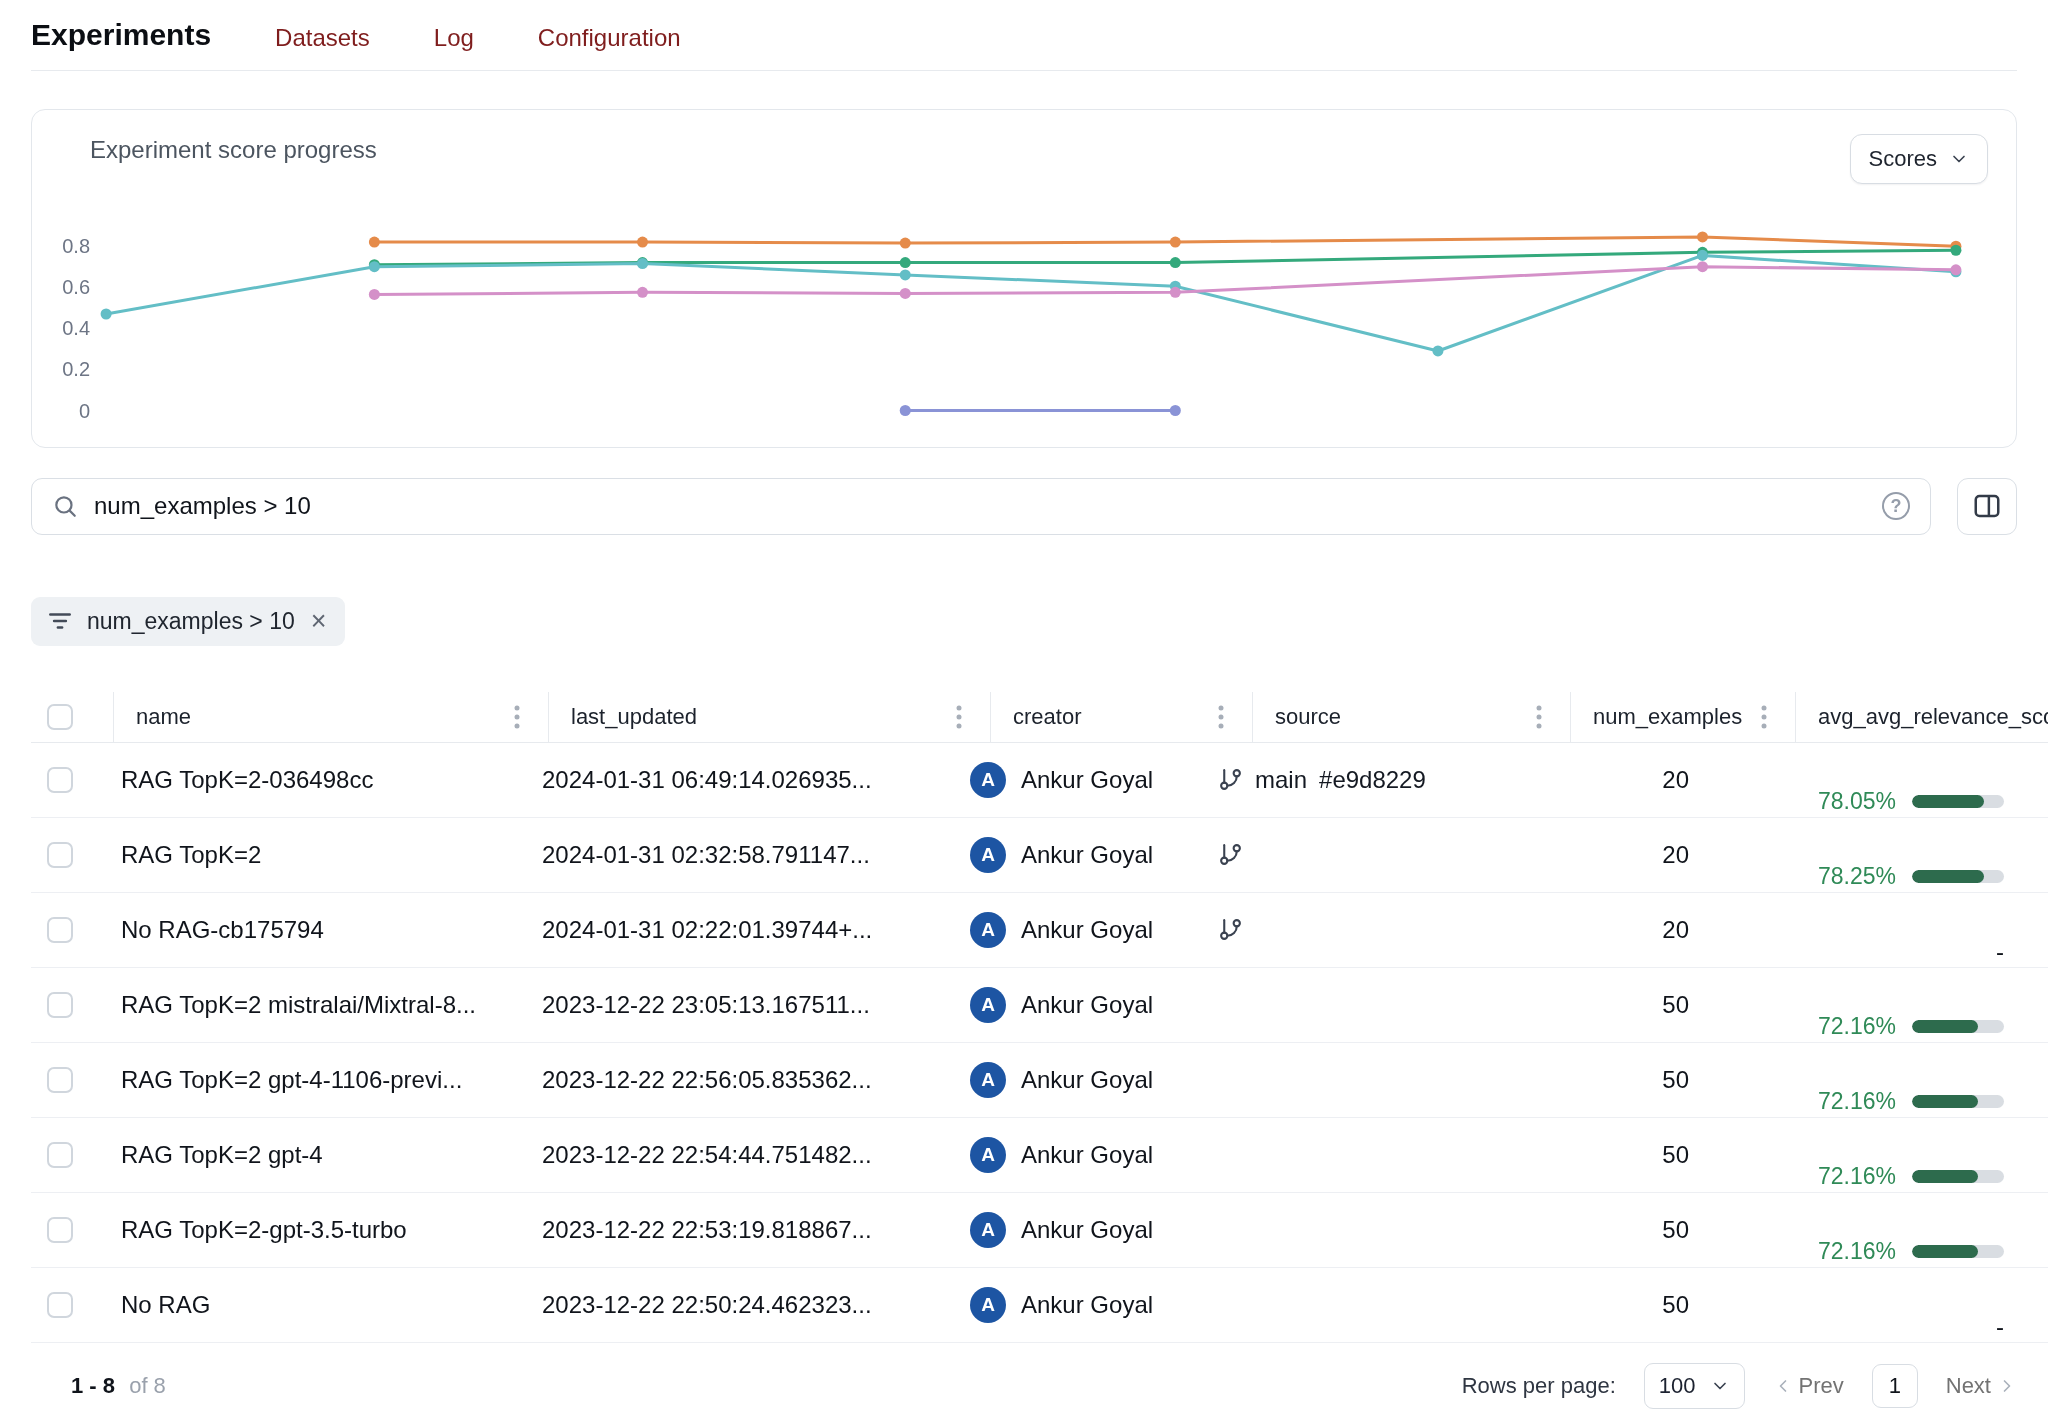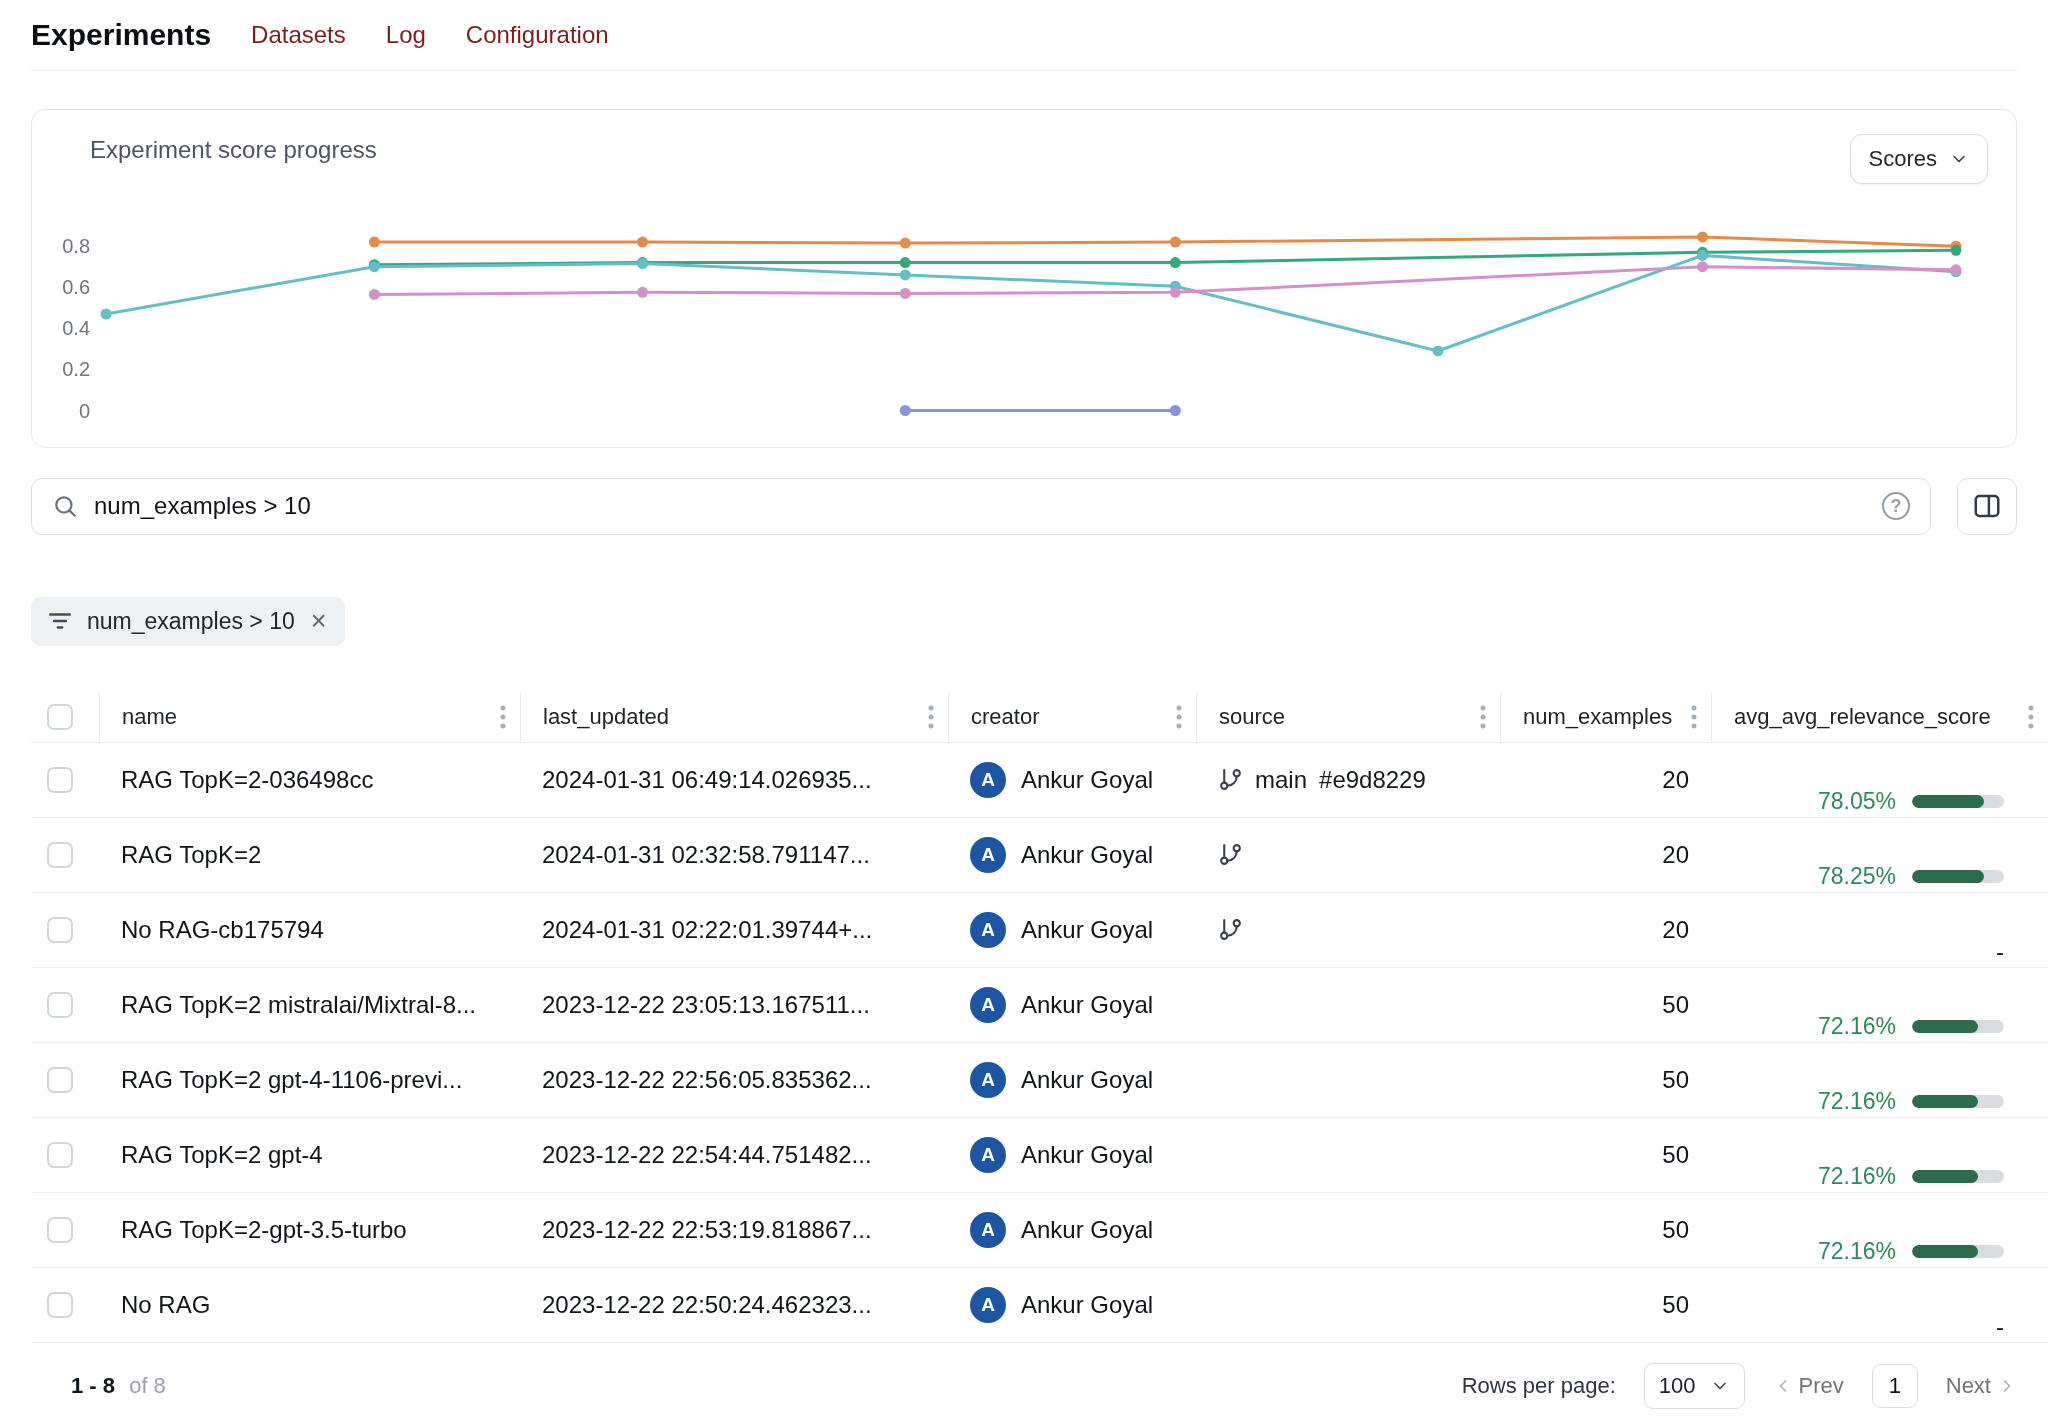--- a/index.html
+++ b/index.html
@@ -5,21 +5,21 @@
   * { box-sizing: border-box; }
   html,body { margin:0; padding:0; background:#fff; }
   body {
     width:2048px; height:1417px; overflow:hidden;
     font-family:"Liberation Sans", sans-serif;
     color:#10141b; position:relative;
   }
   .page { padding:0 31px; }
 
   
-  .topnav { display:flex; align-items:center; gap:40px; padding:18px 0 18px; }
+  .topnav { display:flex; align-items:flex-end; gap:64px; padding:18px 0 18px; }
   .tab { font-size:24px; color:#7f1d1d; }
   .tab.active { font-size:30px; font-weight:700; color:#0b0e13; }
   .nav-divider { height:1px; background:#e7eaee; }
 
   
   .chart-card { margin-top:38px; border:1px solid #e3e7ec; border-radius:14px;
     padding:26px 24px 4px; position:relative; }
   .chart-title { font-size:24px; color:#4c5560; padding-left:2px;margin-left:32px; }
   .scores-btn { position:absolute; top:24px; right:28px; display:flex; align-items:center; gap:12px;
     font-size:22px; color:#1e242e; background:#fff; border:1px solid #d8dde3; border-radius:12px;
@@ -48,21 +48,21 @@
   .chip-row { margin-top:62px; }
   .filter-chip { display:inline-flex; align-items:center; gap:14px; background:#eef1f4;
     border-radius:9px; padding:11px 16px; font-size:23px; color:#20262f; }
   .filter-icon { width:26px; height:26px; stroke:#434b58; stroke-width:2.2; fill:none; stroke-linecap:round; }
   .chip-close { background:none; border:none; font-size:27px; line-height:1; color:#5f6672;
     padding:0 2px; cursor:pointer; font-family:"Liberation Sans", sans-serif; }
 
   
   .table { margin-top:46px; margin-right:-31px; }
   .thead, .trow { display:grid; grid-template-columns:68px 421px 428px 248px 304px 211px minmax(0,1fr); }
-  .thead { border-bottom:1px solid #e7eaee; }
+  .thead { border-bottom:1px solid #e7eaee;gap:14px; }
   .th { height:50px; display:flex; align-items:center; justify-content:space-between;
     padding:0 14px 0 22px; font-size:22px; font-weight:500; color:#1c222c;
     border-left:1px solid #e7eaee; overflow:hidden; white-space:nowrap; }
   .th-check { border-left:none; padding-left:16px; }
   .kebab { width:6px; height:26px; flex:none; margin-left:10px; }
   .kebab circle { fill:#a7aeb8; }
   .trow { height:75px; align-items:center; border-bottom:1px solid #edeff3; font-size:24px; }
   .td { padding-left:22px; white-space:nowrap; overflow:hidden; }
   .td-check { padding-left:16px; display:flex; align-items:center; }
   .checkbox { width:26px; height:26px; border:2px solid #d0d6dd; border-radius:7px;

